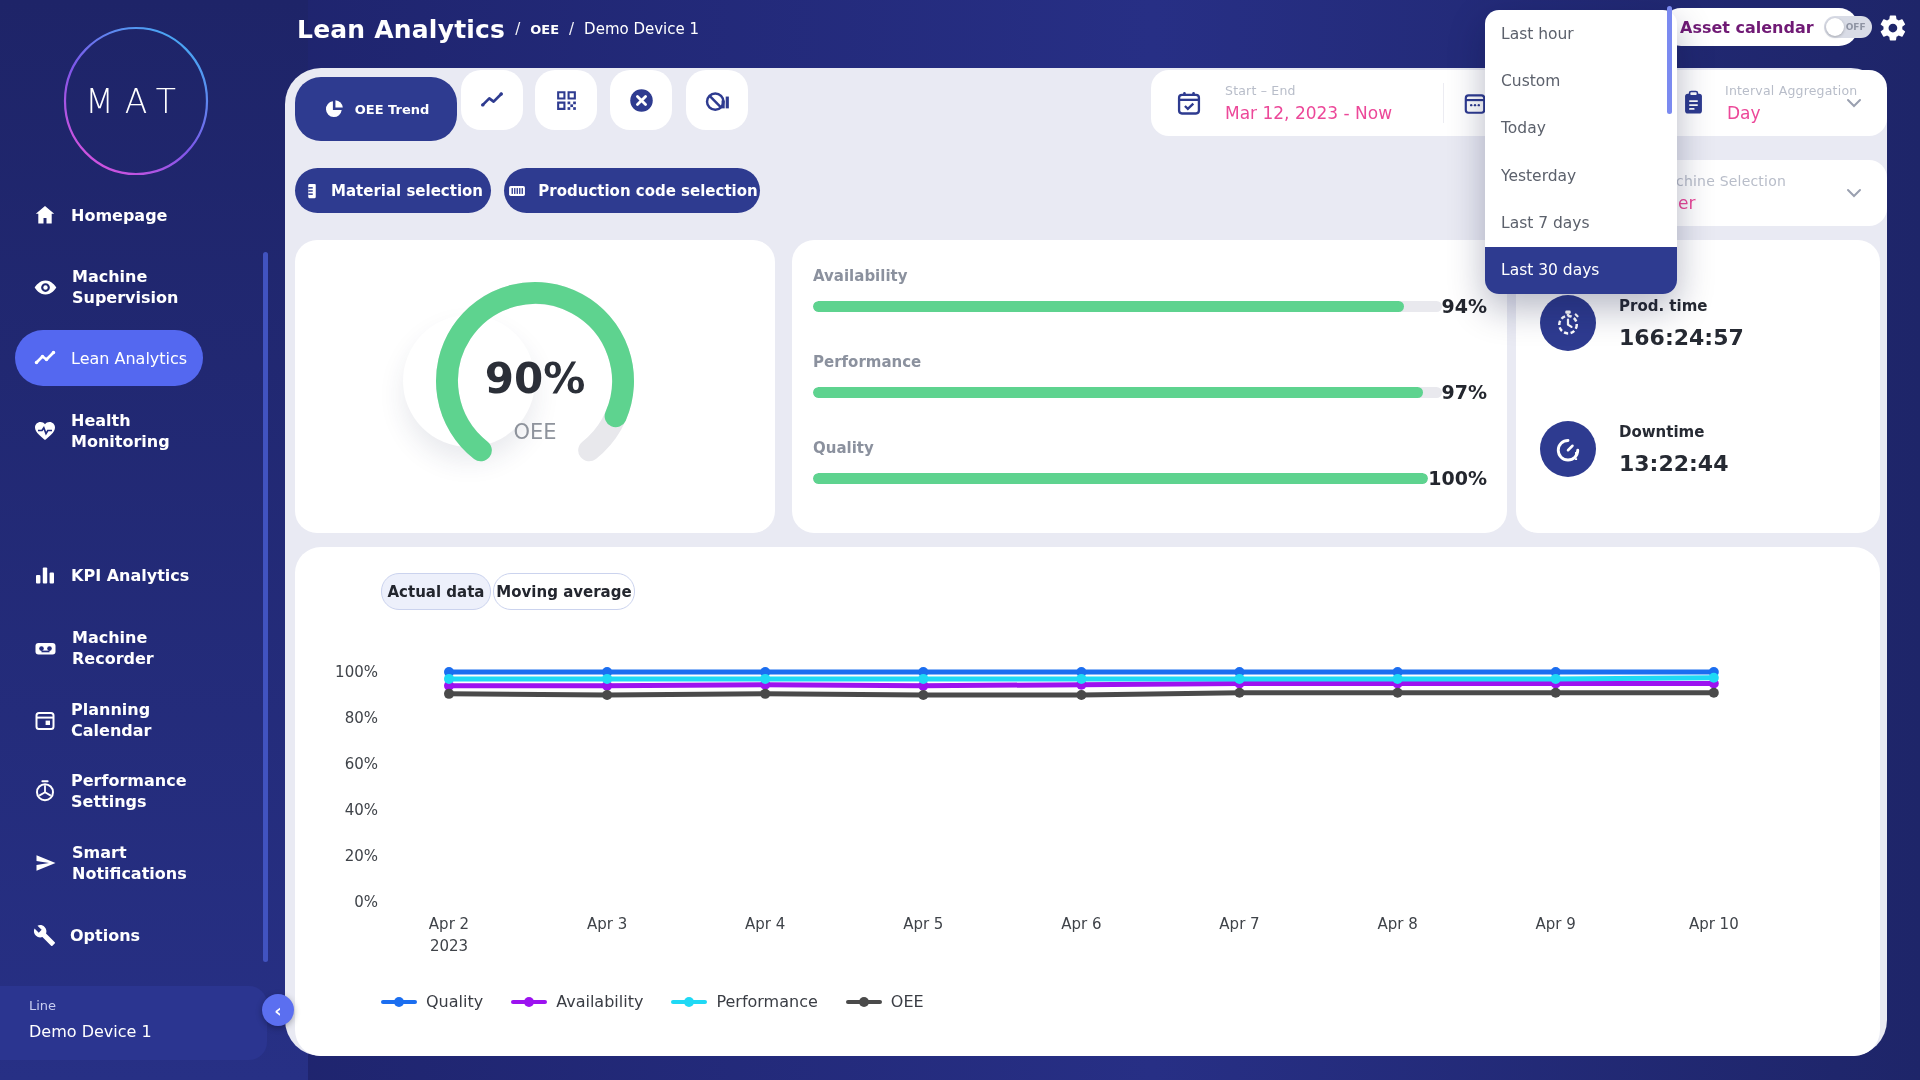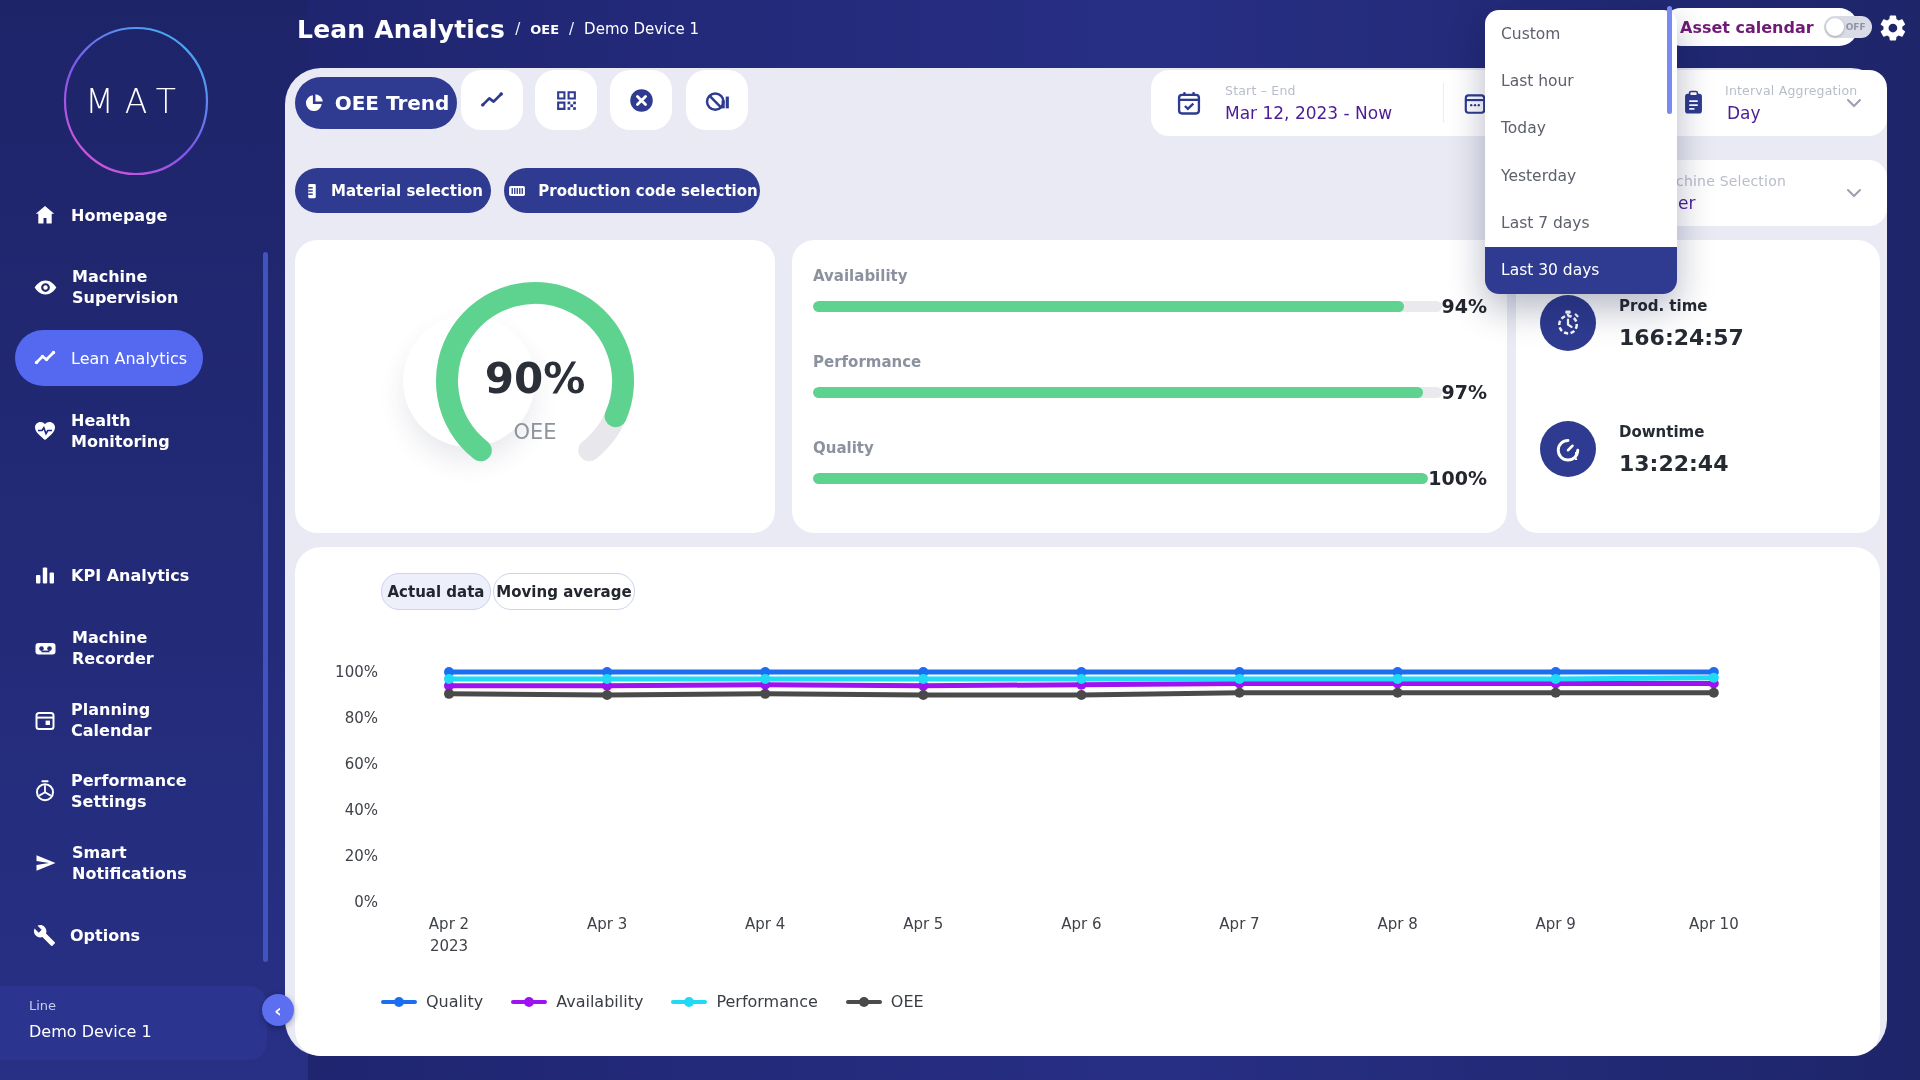--- a/index.html
+++ b/index.html
@@ -41,31 +41,31 @@
   .device-name { font-size:16px; font-weight:500; color:#fff; margin-top:9px; }
   .collapse-btn { position:absolute; left:262px; top:994px; width:32px; height:32px; border-radius:50%; background:#5b6ff0;
                   color:#fff; display:flex; align-items:center; justify-content:center; font-size:18px; font-weight:700;
                   box-shadow:0 2px 6px rgba(0,0,0,.3); cursor:pointer; }
 
   
   .content { position:absolute; left:285px; top:68px; width:1602px; height:988px; background:#e9eaf3; border-radius:36px; }
   .card { position:absolute; background:#fff; }
 
   
-  .btn-primary { position:absolute; left:295px; top:77px; width:162px; height:52px; border-radius:26px; background:#2e3b90;
-                 display:flex; align-items:center; justify-content:center; gap:10px; color:#fff; font-size:20px; font-weight:700; cursor:pointer; }
+  .btn-primary { position:absolute; left:295px; top:77px; width:162px; height:64px; border-radius:26px; background:#2e3b90;
+                 display:flex; align-items:center; justify-content:center; gap:10px; color:#fff; font-size:13px; font-weight:700; cursor:pointer; }
   .icon-btn { position:absolute; top:70px; width:62px; height:60px; border-radius:20px; background:#fff;
               display:flex; align-items:center; justify-content:center; cursor:pointer; }
   .btn-dark { position:absolute; top:168px; height:45px; border-radius:23px; background:#2e3b90; color:#fff;
               display:flex; align-items:center; justify-content:center; gap:10px; font-size:15px; font-weight:700; cursor:pointer; }
 
   
   .filter-card { position:absolute; background:#fff; border-radius:18px; }
   .f-label { position:absolute; font-size:12.5px; color:#b8bdc9; letter-spacing:.2px; }
-  .f-value { position:absolute; font-size:17px; color:#4c1d95; }
+  .f-value { position:absolute; font-size:17px; color:#ec4899; }
   .chev { position:absolute; }
 
   
   .gauge-card { left:295px; top:240px; width:480px; height:293px; border-radius:22px; }
   .gauge-wrap { position:absolute; left:130px; top:31px; width:220px; height:220px; }
   .gauge-inner { position:absolute; left:108px; top:75px; width:132px; height:132px; border-radius:50%;
                  box-shadow:0 14px 26px rgba(40,50,90,.10); }
   .gauge-value { position:absolute; left:0; right:0; top:114px; text-align:center; font-size:42px; font-weight:700; color:#2b2f38; }
   .gauge-label { position:absolute; left:0; right:0; top:180px; text-align:center; font-size:21px; color:#8e939c; }
 
@@ -505,22 +505,22 @@
         <div class="legend-item">
           <span class="legend-line" style="background: rgb(74, 74, 74);">
             <span class="legend-dot" style="background: rgb(74, 74, 74);"></span>
           </span>
           <span class="legend-text">OEE</span>
         </div>
       </div>
   </div>
 
   <div class="dropdown" id="dropdown">
+      <div class="dd-item">Last hour</div>
       <div class="dd-item">Custom</div>
-      <div class="dd-item">Last hour</div>
       <div class="dd-item">Today</div>
       <div class="dd-item">Yesterday</div>
       <div class="dd-item">Last 7 days</div>
       <div class="dd-item selected">Last 30 days</div>
     </div>
   <div class="dd-scroll" style="left:1667px"></div>
 
   <div class="collapse-btn">‹</div>
 
 </div>

